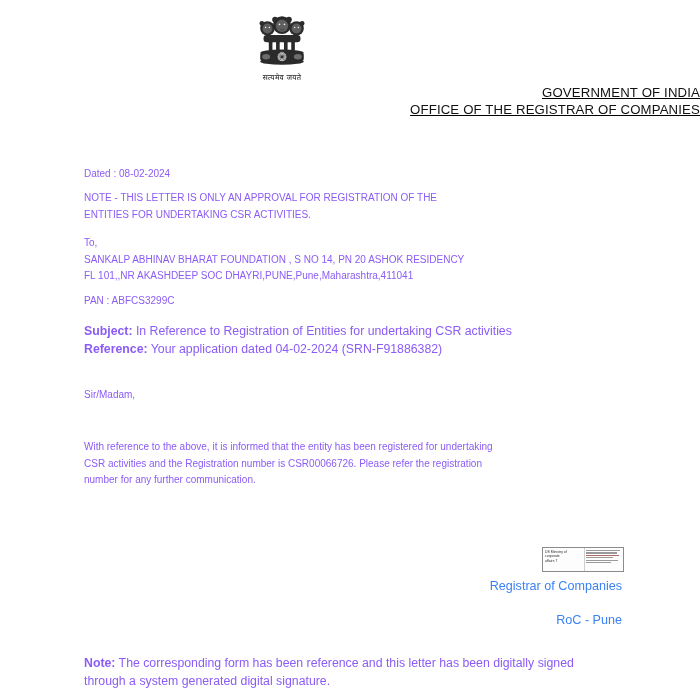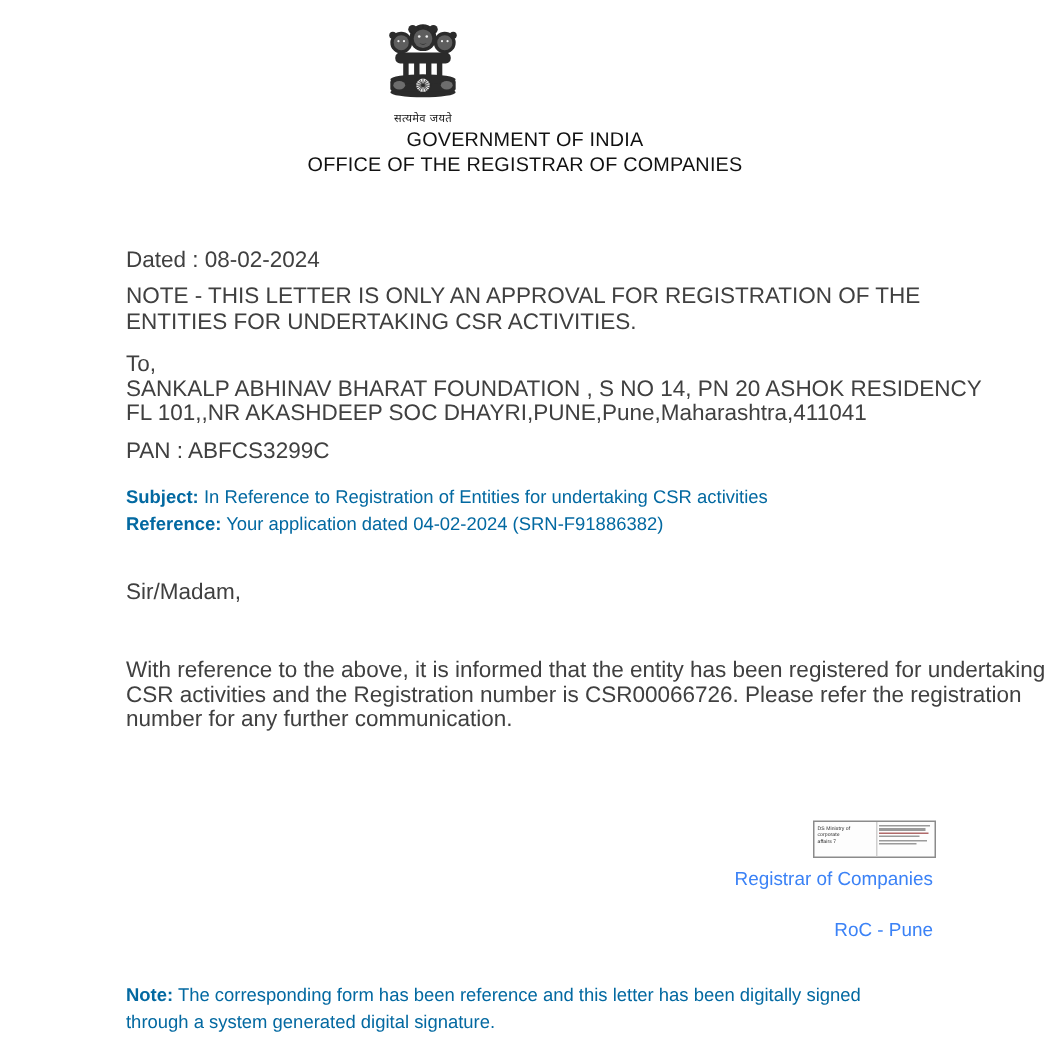--- a/index.html
+++ b/index.html
@@ -42,50 +42,51 @@
     margin-top: -2px;
     line-height: 1;
   }
 
   
   .header-block {
     position: absolute;
     left: 0;
     top: 84px;
     width: 700px;
-    text-align: center;
+    text-align: right;
+    text-decoration: underline;
   }
   .header-line {
     font-size: 13.2px;
     line-height: 17.2px;
     letter-spacing: 0.15px;
     color: #111;
     white-space: nowrap;
   }
 
   
   .body-area {
     position: absolute;
     left: 84px;
     top: 0;
     width: 522px;
   }
 
   .ln {
     position: absolute;
-    font-size: 15px;
+    font-size: 10px;
     line-height: 16.6px;
-    color: #404040;
+    color: #8b5cf6;
     white-space: nowrap;
   }
   .wrapln {
     position: absolute;
     font-size: 12.3px;
     line-height: 16.6px;
-    color: #0369a1;
+    color: #8b5cf6;
     width: 522px;
   }
   .b { font-weight: bold; }
 
   
   .sig-box {
     position: absolute;
     left: 542px;
     top: 547px;
     width: 82px;

